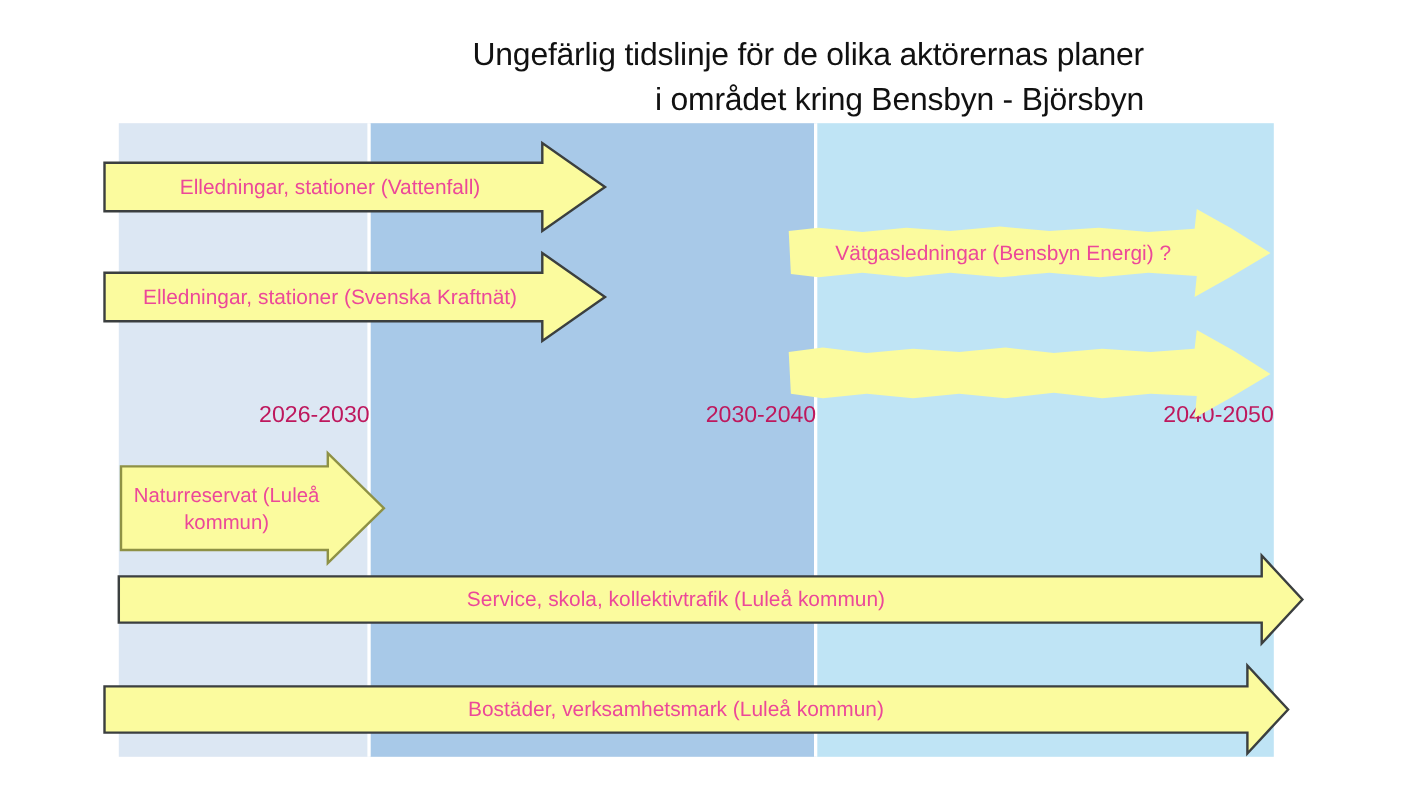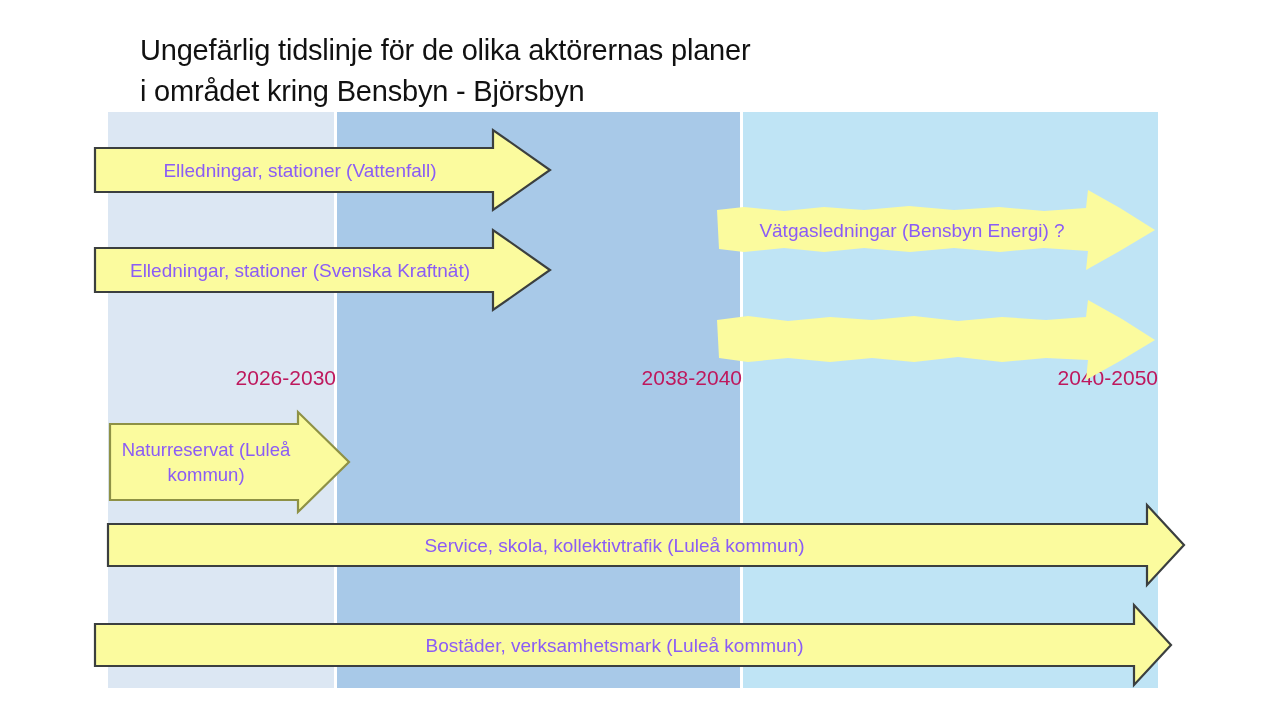--- a/index.html
+++ b/index.html
@@ -26,20 +26,21 @@
     position: absolute;
     left: 140px;
     top: 30px;
     width: 900px;
     font-size: 29px;
     line-height: 41px;
     font-weight: normal;
     color: #111111;
     letter-spacing: -0.2px;
     white-space: pre-line;
+    text-align: right;
   }
 
   
   #bands {
     position: absolute;
     left: 108px;
     top: 112px;
     width: 1050px;
     height: 576px;
   }
@@ -72,21 +73,21 @@
   .arrow svg {
     display: block;
     overflow: visible;
   }
   .arrow-label {
     position: absolute;
     display: flex;
     align-items: center;
     justify-content: center;
     text-align: center;
-    color: #8b5cf6;
+    color: #ec4899;
     font-size: 19px;
     line-height: 25px;
     pointer-events: none;
   }
   .arrow-label.small { font-size: 18.5px; }
 </style>
 </head>
 <body>
 
 <div id="slide">
@@ -96,21 +97,21 @@
 
   <div id="bands">
     <div class="band" style="left:0px; width:228px; background:#dce7f3;"></div>
     <div class="band" style="left:228px; width:406px; background:#a8c9e8;"></div>
     <div class="band" style="left:634px; width:416px; background:#bfe4f5;"></div>
     <div class="band-sep" style="left:226px;"></div>
     <div class="band-sep" style="left:632px;"></div>
   </div>
 
   <div class="period-label" style="left:108px; width:228px;">2026-2030</div>
-  <div class="period-label" style="left:336px; width:406px;">2038-2040</div>
+  <div class="period-label" style="left:336px; width:406px;">2030-2040</div>
   <div class="period-label" style="left:742px; width:416px;">2040-2050</div>
 
   <div class="arrow" style="left:93px; top:128px; width:460px; height:84px;">
     <svg width="460" height="84" viewBox="0 0 460 84">
       <polygon points="2,20 400,20 400,2 457,42 400,82 400,64 2,64" fill="#fbfb9e" stroke="#3b3f3f" stroke-width="2.2"></polygon>
     </svg>
     <div class="arrow-label" style="left:14px; top:20px; width:386px; height:44px;">Elledningar, stationer (Vattenfall)</div>
   </div>
 
   <div class="arrow" style="left:93px; top:228px; width:460px; height:84px;">

